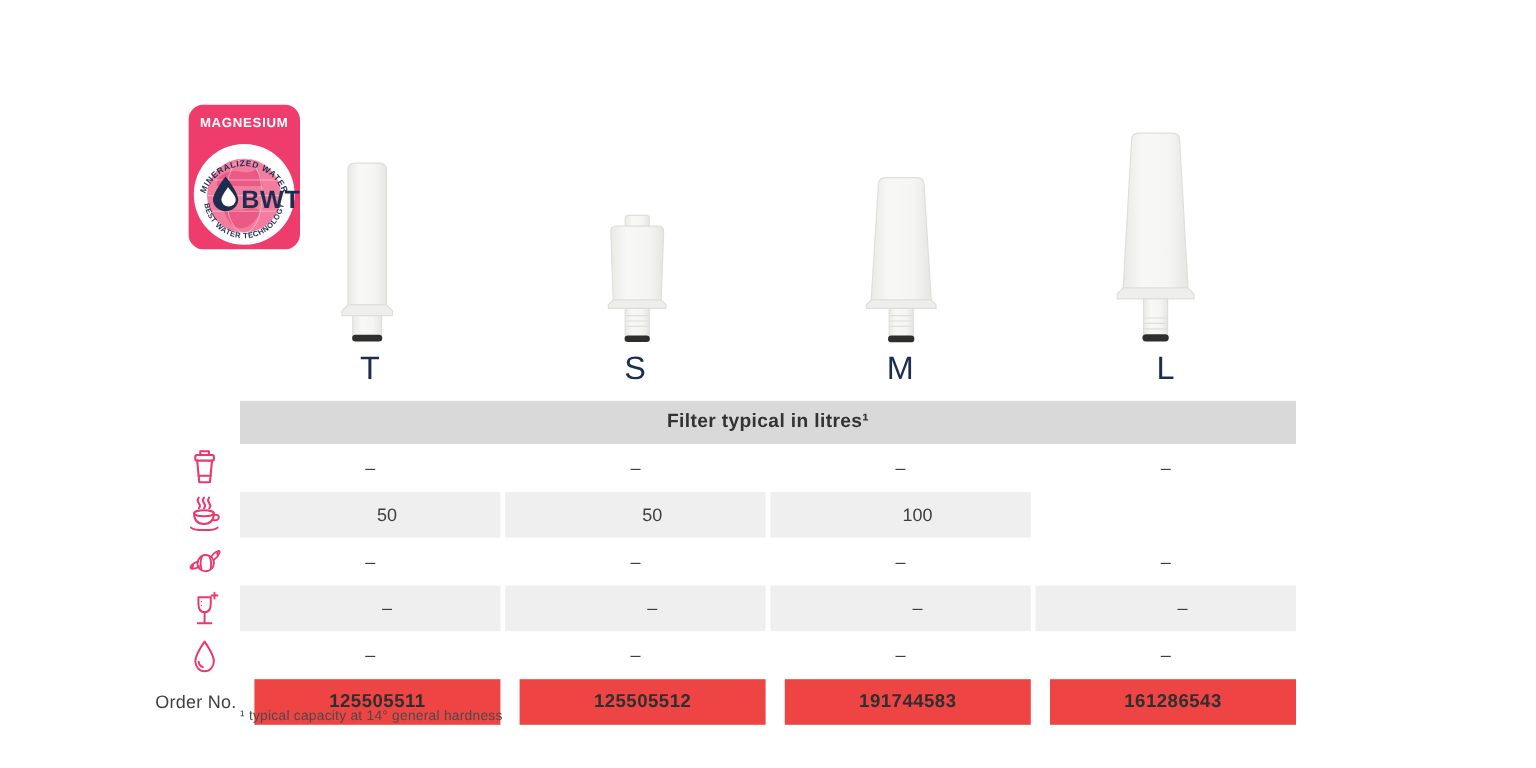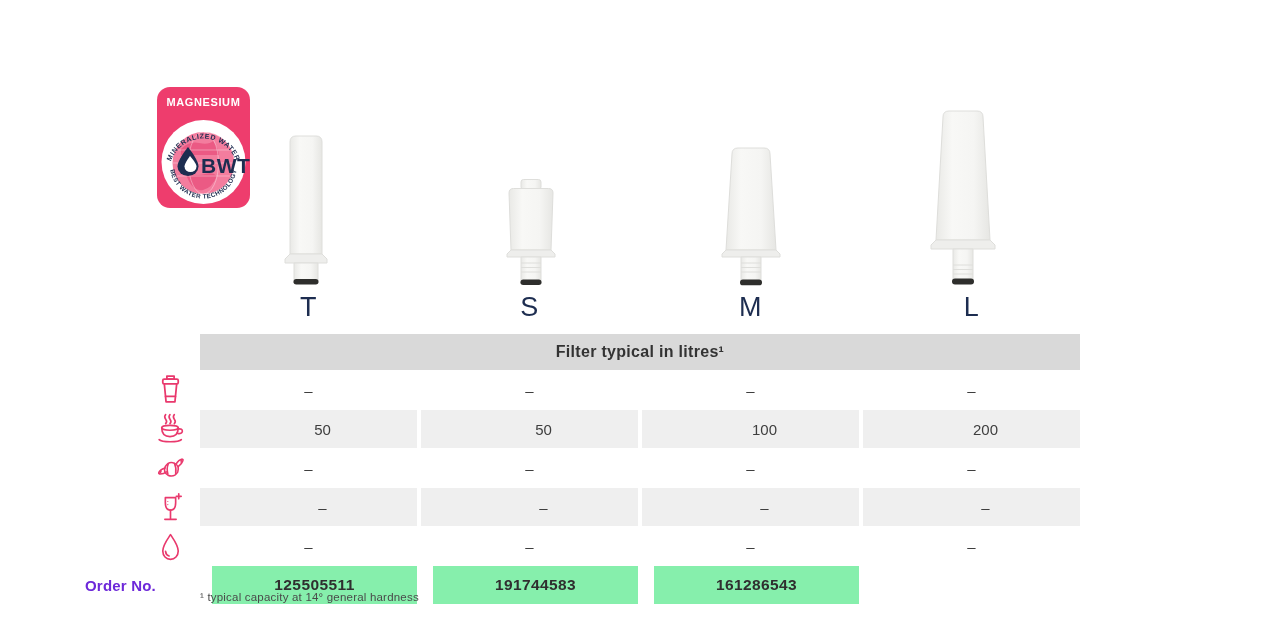--- a/index.html
+++ b/index.html
@@ -23,29 +23,29 @@
   .sl-2{left:642px;width:217px;}
   .sl-3{left:863px;width:217px;}
 
   
   .table{position:absolute;left:200px;top:334px;width:880px;}
   .thead{height:36px;background:#d9d9d9;display:flex;align-items:center;justify-content:center;
         font-size:16px;font-weight:bold;color:#333;letter-spacing:.3px;}
   .row{display:grid;grid-template-columns:repeat(4,1fr);column-gap:4px;height:38px;margin-top:1px;}
   .cell{display:flex;align-items:center;justify-content:center;font-size:15px;color:#3e3e3e;}
   .row.shaded .cell{background:#efefef;padding-left:28px;}
-  .row.order .cell{background:#86efac;font-weight:bold;color:#2f2f2f;font-size:15.5px;letter-spacing:.4px;margin-left:12px;}
+  .row.order .cell{background:#ef4444;font-weight:bold;color:#2f2f2f;font-size:15.5px;letter-spacing:.4px;margin-left:12px;}
 
   
   .row-icon{position:absolute;left:154px;width:33px;height:33px;}
   .ri-0{top:373px;} .ri-1{top:412px;} .ri-2{top:452px;} .ri-3{top:492px;} .ri-4{top:531px;}
   .row-icon svg{width:33px;height:33px;display:block;}
 
   .order-label{position:absolute;left:85px;width:112px;top:576px;height:20px;line-height:20px;
-        font-size:15px;font-weight:bold;color:#6d28d9;letter-spacing:.2px;}
+        text-align:right;font-size:15px;font-weight:normal;color:#404040;letter-spacing:.2px;}
 
   .footnote{position:absolute;left:200px;top:591px;font-size:11.5px;color:#4a4a4a;letter-spacing:.2px;}
 </style>
 </head>
 <body>
 
 <div id="page">
 
   <svg class="badge" viewBox="0 0 93 121">
     <rect x="0" y="0" width="93" height="121" rx="13" fill="#ee3d6d"></rect>
@@ -201,21 +201,20 @@
       <div class="cell">–</div>
       <div class="cell">–</div>
       <div class="cell">–</div>
       <div class="cell">–</div>
     </div>
 
     <div class="row shaded">
       <div class="cell">50</div>
       <div class="cell">50</div>
       <div class="cell">100</div>
-      <div class="cell">200</div>
     </div>
 
     <div class="row">
       <div class="cell">–</div>
       <div class="cell">–</div>
       <div class="cell">–</div>
       <div class="cell">–</div>
     </div>
 
     <div class="row shaded">
@@ -227,20 +226,21 @@
 
     <div class="row">
       <div class="cell">–</div>
       <div class="cell">–</div>
       <div class="cell">–</div>
       <div class="cell">–</div>
     </div>
 
     <div class="row order">
       <div class="cell">125505511</div>
+      <div class="cell">125505512</div>
       <div class="cell">191744583</div>
       <div class="cell">161286543</div>
     </div>
   </div>
 
   <div class="order-label">Order No.</div>
 
   <div class="footnote">¹ typical capacity at 14° general hardness</div>
 
 </div>

